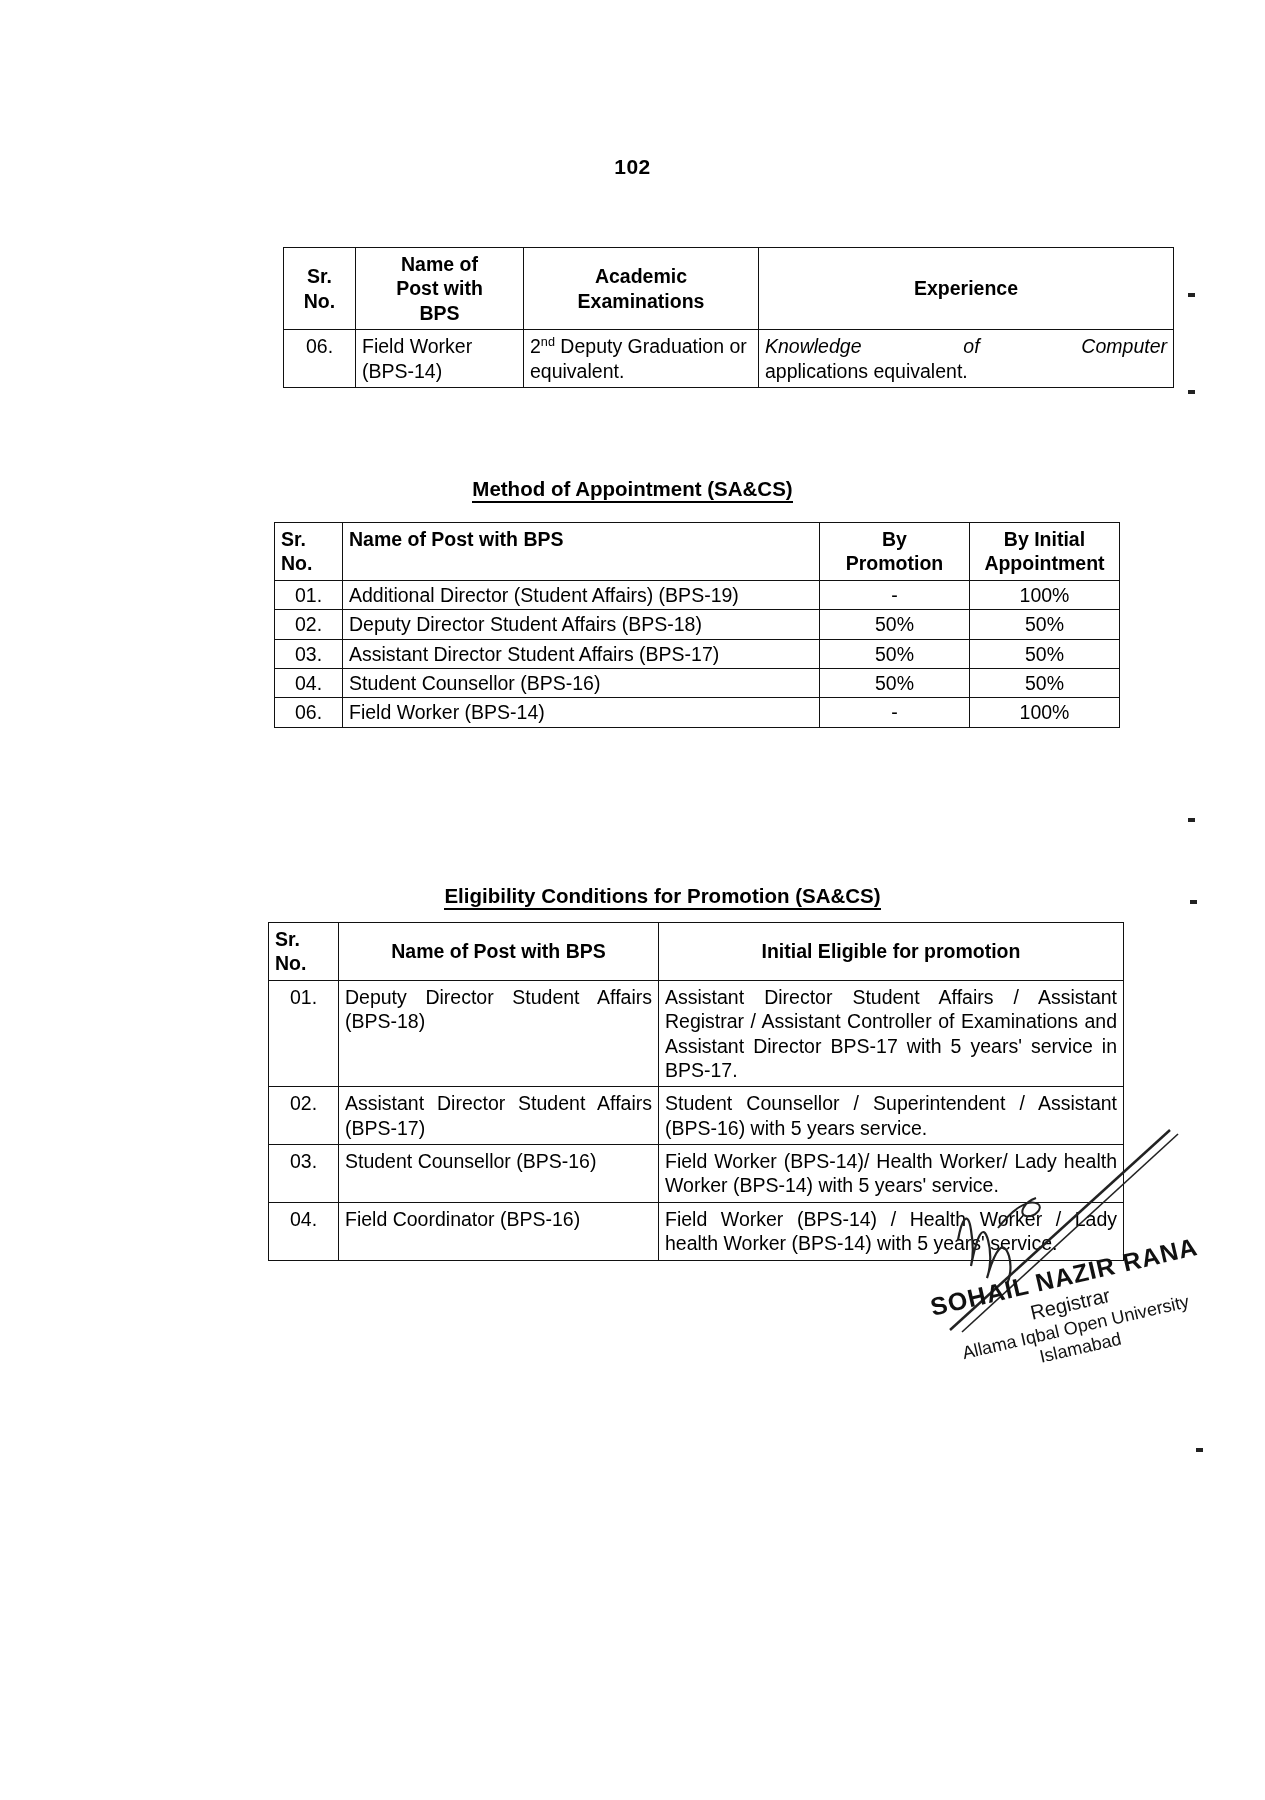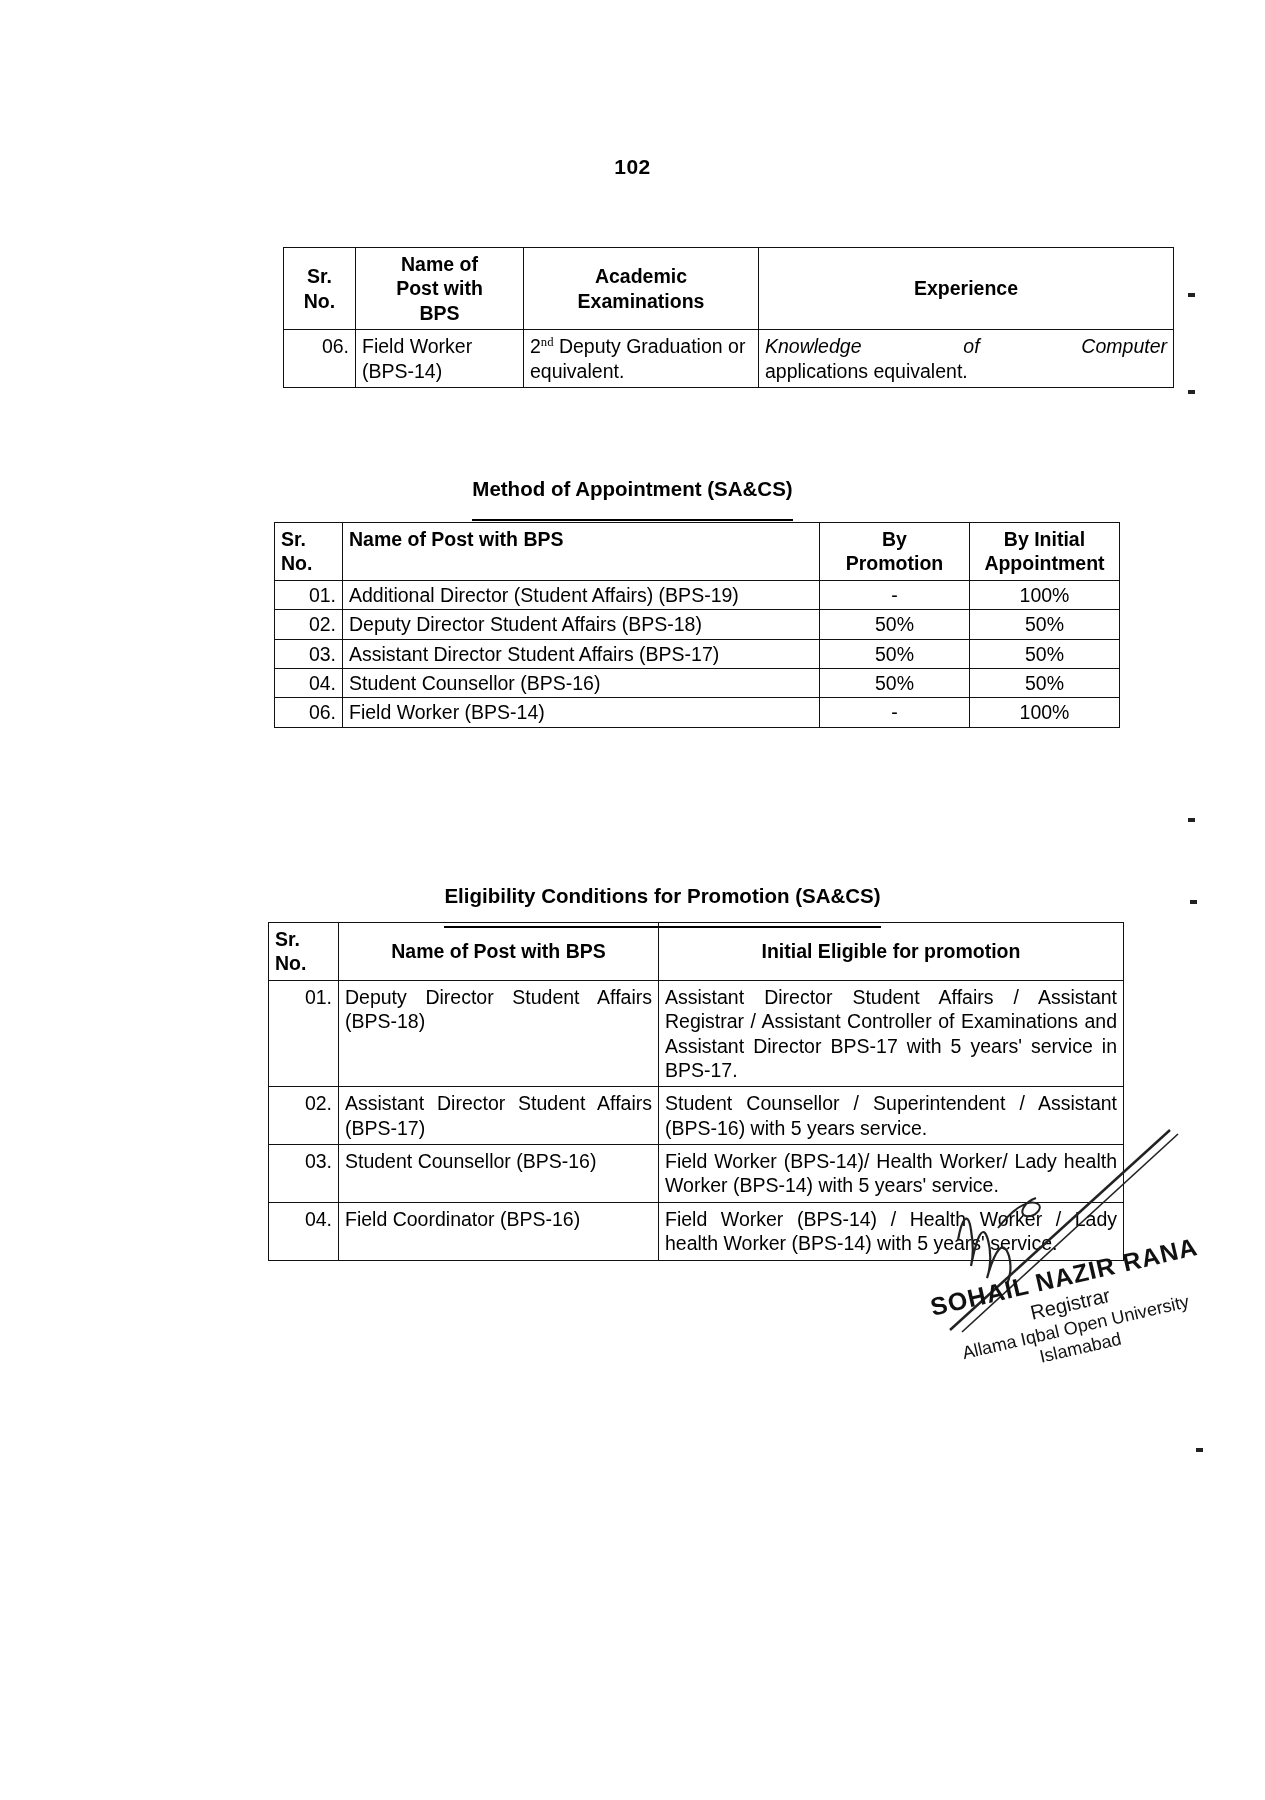--- a/index.html
+++ b/index.html
@@ -43,21 +43,21 @@
     font-size: 19.5px;
     line-height: 1.25;
     font-weight: normal;
     text-align: left;
   }
   .hdr td {
     text-align: center;
     font-weight: bold;
     vertical-align: middle;
   }
-  .ctr { text-align: right; }
+  .ctr { text-align: center; }
   .just {
     text-align: justify;
     text-align-last: justify;
     font-style: italic;
   }
   .justl {
     text-align: justify;
   }
   .nowrapctr { text-align: center; vertical-align: middle; }
 
@@ -77,21 +77,21 @@
   .section-heading {
     position: absolute;
     width: 1265px;
     left: 0;
     text-align: center;
     font-size: 20.5px;
     font-weight: bold;
   }
   .section-heading span {
     border-bottom: 2px solid #000;
-    padding-bottom: 19px;
+    padding-bottom: 1px;
   }
   #heading-method { top: 477px; }
   #heading-eligibility { top: 884px; margin-left: 30px; }
 
   
   #table-method {
     position: absolute;
     left: 274px;
     top: 522px;
     width: 845px;
@@ -107,21 +107,21 @@
   #table-eligibility {
     position: absolute;
     left: 268px;
     top: 922px;
     width: 855px;
   }
   #table-eligibility .c0 { width: 70px; }
   #table-eligibility .c1 { width: 320px; }
   #table-eligibility .c2 { width: 465px; }
 
-  sup { font-size: 0.65em; vertical-align: super; font-family: Liberation Serif, serif; }
+  sup { font-size: 0.65em; vertical-align: super; }
 
   
   #signature-block {
     position: absolute;
     left: 900px;
     top: 1300px;
     width: 330px;
     transform: rotate(-13deg);
     transform-origin: left top;
     text-align: center;

